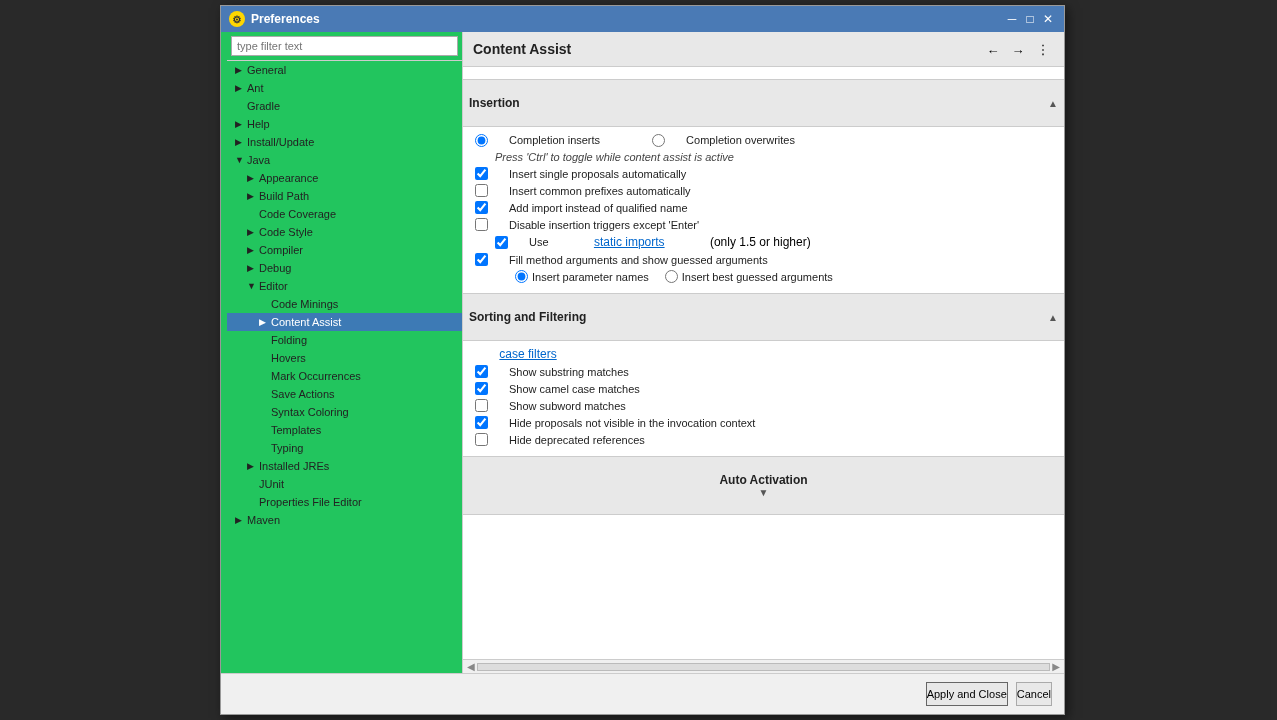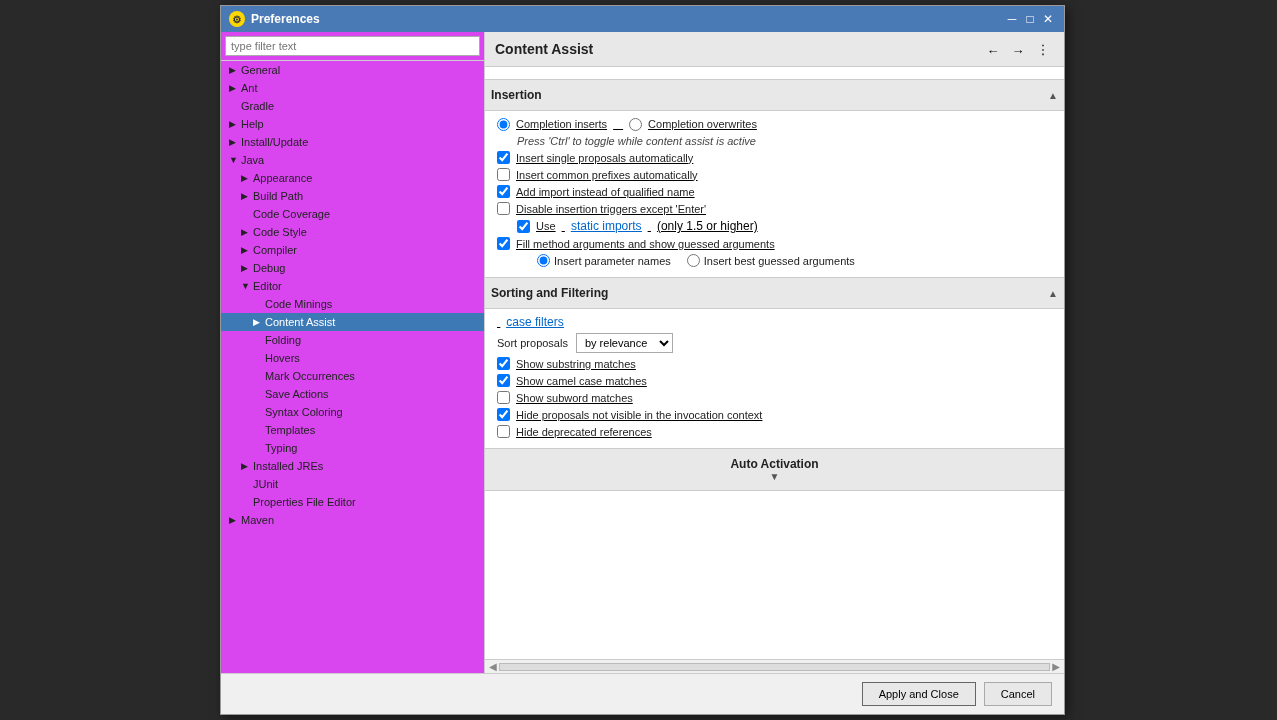--- a/index.html
+++ b/index.html
@@ -96,27 +96,28 @@
 
     
     .dialog-body {
       display: flex;
       flex: 1;
       overflow: hidden;
     }
 
     
     .left-panel {
-      width: 264px;
-      background: #d946ef;
+      width: 242px;
+      background: #22c55e;
       border-right: 1px solid #ccc;
       display: flex;
       flex-direction: column;
       overflow: hidden;
       flex-shrink: 0;
+      padding-left: 6px;
     }
 
     .filter-box {
       padding: 4px;
       border-bottom: 1px solid #ccc;
     }
 
     .filter-input {
       width: 100%;
       padding: 3px 5px;
@@ -204,21 +205,21 @@
     .right-content::-webkit-scrollbar { width: 8px; }
     .right-content::-webkit-scrollbar-track { background: #f0f0f0; }
     .right-content::-webkit-scrollbar-thumb { background: #bbb; }
 
     
     .section-header {
       font-weight: bold;
       font-size: 12px;
       color: #222;
       background: #e8e8e8;
-      padding: 8px 6px;
+      padding: 16px 6px;
       margin: 4px -12px 6px -12px;
       border-top: 1px solid #ccc;
       border-bottom: 1px solid #ccc;
       display: flex;
       align-items: center;
       justify-content: space-between;
     }
 
     .section-collapse-btn {
       background: none;
@@ -226,22 +227,21 @@
       cursor: pointer;
       font-size: 10px;
       color: #555;
     }
 
     
     .form-row {
       display: flex;
       align-items: center;
       margin: 4px 0;
-      gap: 6px;
-      text-decoration: underline;
+      gap: 21px;
     }
 
     .form-row label {
       font-size: 11px;
       color: #222;
       cursor: pointer;
     }
 
     .form-row input[type="radio"],
     .form-row input[type="checkbox"] {
@@ -309,21 +309,21 @@
       padding: 8px 12px;
       background: #f0f0f0;
       border-top: 1px solid #ccc;
       display: flex;
       justify-content: flex-end;
       gap: 8px;
       flex-shrink: 0;
     }
 
     .footer-btn {
-      padding: 5px 16px;
+      padding: 5px 0;
       font-size: 11px;
       cursor: pointer;
       border: 1px solid #aaa;
       background: #e8e8e8;
     }
 
     .footer-btn.primary {
       background: #e8e8e8;
       border-color: #666;
     }
@@ -582,27 +582,20 @@
           <div class="section-header" style="margin-top: 10px;">
             <span>Sorting and Filtering</span>
             <button class="section-collapse-btn">▲</button>
           </div>
 
           <div class="form-row">
             &nbsp;
             <span class="link">case filters</span>
           </div>
 
-          <div class="sort-row">
-            <span class="sort-label">Sort proposals</span>
-            <select class="sort-dropdown">
-              <option>by relevance</option>
-              <option>alphabetically</option>
-            </select>
-          </div>
 
           <div class="form-row">
             <input type="checkbox" id="show-substring" checked="" style="">
             <label for="show-substring">Show substring matches</label>
           </div>
 
           <div class="form-row">
             <input type="checkbox" id="show-camel" checked="" style="">
             <label for="show-camel">Show camel case matches</label>
           </div>

